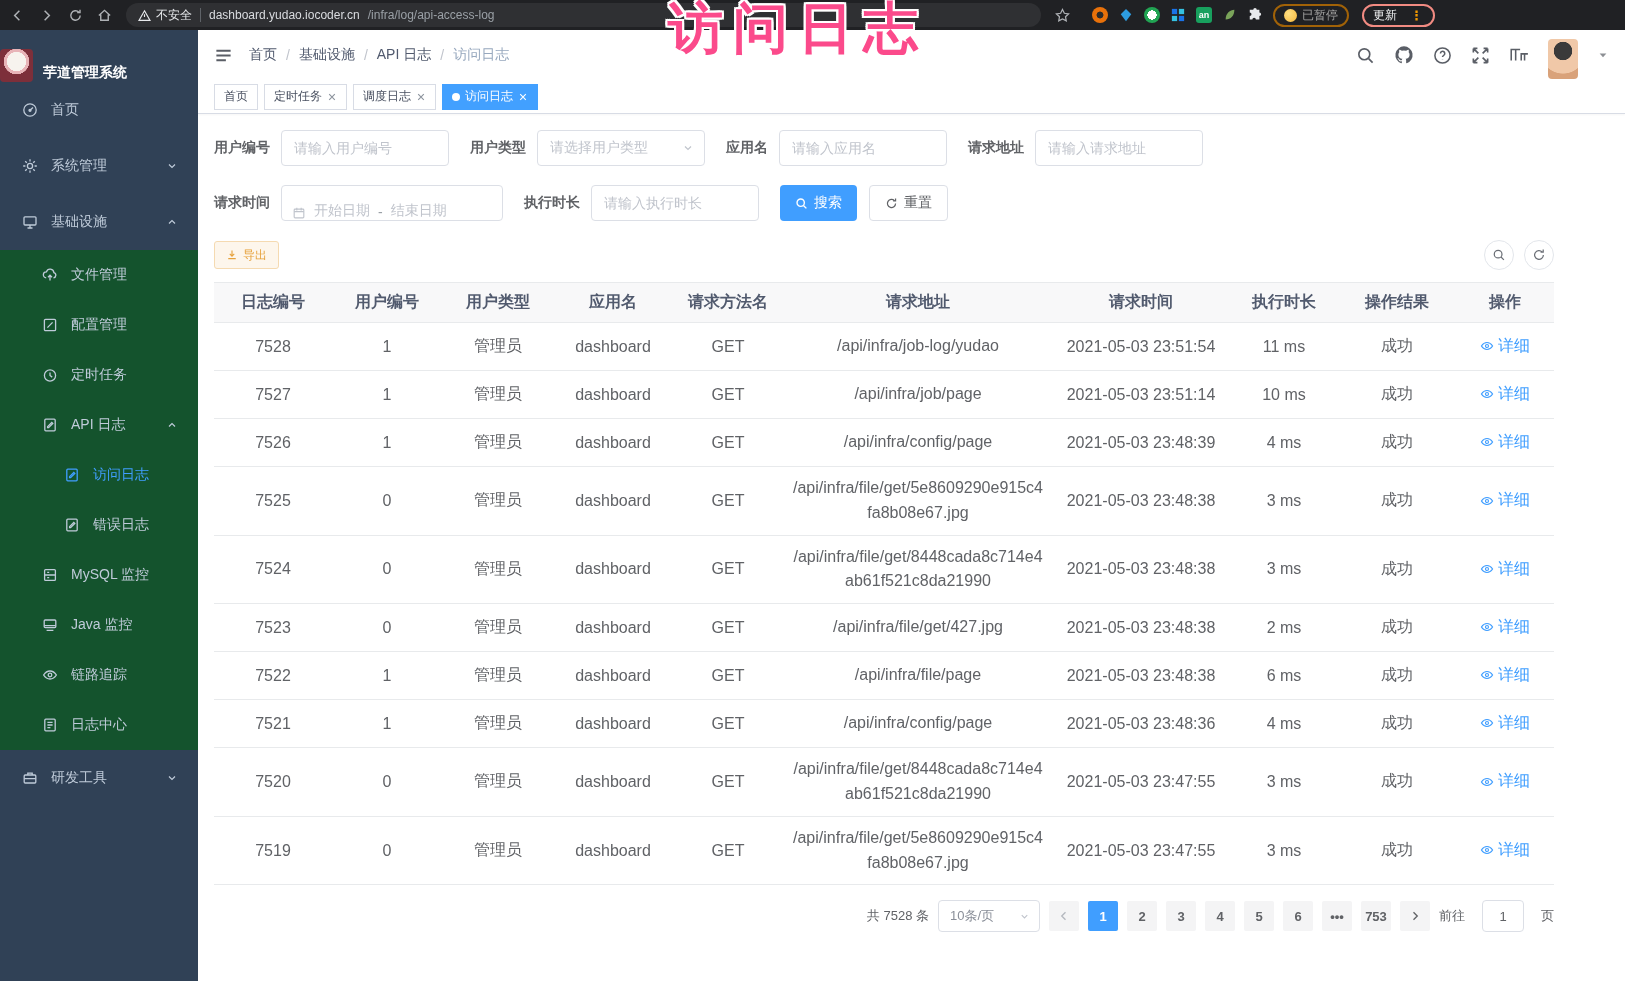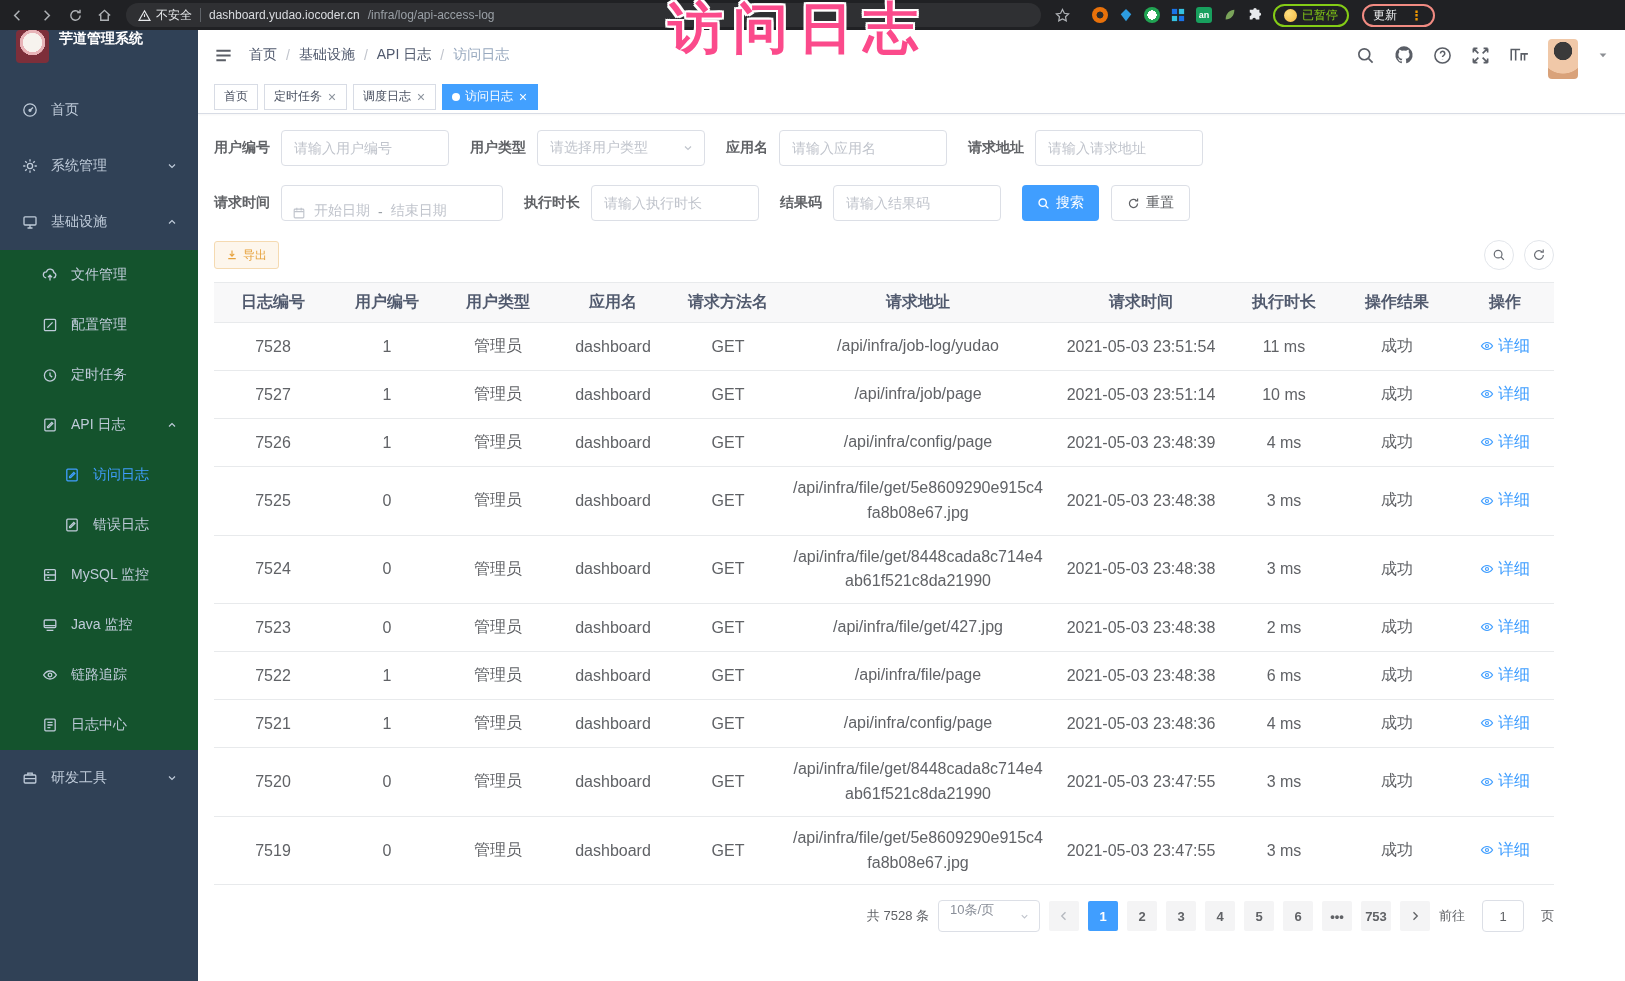--- a/index.html
+++ b/index.html
@@ -11,33 +11,33 @@
 .chrome{height:30px;background:#202124;display:flex;align-items:center;padding:0 10px;gap:8px;color:#c7c9cc;font-size:12px;position:relative;z-index:5}
 .chrome .navbtns{display:flex;align-items:center;gap:14px;color:#aeb1b5;margin-right:6px}
 .addr{display:flex;align-items:center;background:#2f3033;border-radius:13px;height:24px;padding:0 12px;gap:8px;flex:0 0 915px;color:#dadce0}
 .addr .sep{width:1px;height:14px;background:#5f6368}
 .addr .path{color:#9aa0a6}
 .addr .warn{display:flex;align-items:center;gap:5px;color:#e8eaed}
 .extrow{display:flex;align-items:center;gap:11px;margin-left:14px}
 .extdot{width:16px;height:16px;border-radius:50%}
 .badge-an{width:16px;height:16px;border-radius:3px;background:#18a05e;color:#fff;font-size:9px;display:flex;align-items:center;justify-content:center;font-weight:700}
 .pill{display:flex;align-items:center;gap:5px;border-radius:12px;padding:1px 9px;font-size:12px;white-space:nowrap}
-.pill.paused{border:2px solid #84cc16;color:#84cc16}
+.pill.paused{border:2px solid #a16207;color:#a3a3a3}
 .pill.update{border:2px solid #f28b82;color:#f1f3f4;margin-left:2px}
 .emoji{width:13px;height:13px;border-radius:50%;background:radial-gradient(circle at 35% 35%,#ffe082,#f6b73c)}
 .kebab{color:#f29900;font-weight:700;font-size:13px;letter-spacing:1px}
 
 
 .overlay-title{position:absolute;left:668px;top:0px;z-index:50;font-size:55px;font-weight:700;letter-spacing:10px;color:#fb4a8b;line-height:1.05;
  text-shadow:-2px -2px 0 #fff,2px -2px 0 #fff,-2px 2px 0 #fff,2px 2px 0 #fff,-2px 0 0 #fff,2px 0 0 #fff,0 -2px 0 #fff,0 2px 0 #fff;pointer-events:none}
 
 
 .app{display:flex;height:951px}
 .sidebar{width:198px;background:#304156;color:#bfcbd9;flex-shrink:0;font-size:14px;display:flex;flex-direction:column;overflow:hidden}
-.logo{height:52px;display:flex;align-items:flex-start;gap:10px;padding:0 16px}
+.logo{height:52px;display:flex;align-items:flex-end;gap:10px;padding:0 0}
 .logo .avatar{width:33px;height:33px;border-radius:4px;background:radial-gradient(circle at 50% 38%,#f7f3ee 0 36%,#e8b4b8 37% 48%,#7d2f3a 49% 100%);flex-shrink:0}
 .logo .title{color:#fff;font-weight:700;font-size:14px;white-space:nowrap}
 .menu{flex:1;display:flex;flex-direction:column}
 .menu-item{display:flex;align-items:center;gap:13px;cursor:pointer;position:relative;white-space:nowrap}
 .menu-item.lv1{height:56px;padding:0 20px 0 22px}
 .menu-item.lv2{height:50px;padding:0 20px 0 42px}
 .menu-item.lv3{height:50px;padding:0 20px 0 64px}
 .menu-item.in-sub{background:#14532d}
 .menu-item.active{color:#409eff}
 .menu-item .chev{margin-left:auto;color:#8fa0b3}
@@ -78,21 +78,21 @@
 .circles{display:flex;gap:10px}
 
 .table-wrap{margin-right:55px}
 table{width:100%;border-collapse:collapse;table-layout:fixed;font-size:16px;color:#606266}
 thead th{background:#f8f8f9;color:#515a6e;font-weight:700;height:40px;border-bottom:1px solid #e8eaec;border-top:1px solid #e8eaec;text-align:center;padding:0 6px;white-space:nowrap}
 tbody td{border-bottom:1px solid #e8eaec;text-align:center;padding:9px 8px;height:48px;vertical-align:middle}
 td.url{word-break:break-all;line-height:1.55}
 .detail-link{color:#409eff;display:inline-flex;align-items:center;gap:4px;cursor:pointer;white-space:nowrap}
 
 .pagination{display:flex;align-items:center;justify-content:flex-end;gap:9px;margin-top:15px;margin-right:55px;font-size:13px;color:#606266}
-.psize{width:102px;height:32px;border:1px solid #dcdfe6;border-radius:4px;display:flex;justify-content:space-between;padding:0 9px 0 11px;color:#8a8f99;cursor:pointer;background:#fff}
+.psize{width:102px;height:32px;border:1px solid #dcdfe6;border-radius:4px;display:flex;align-items:center;justify-content:space-between;padding:0 9px 0 11px;color:#8a8f99;cursor:pointer;background:#fff}
 .pbtn{min-width:30px;height:30px;padding:0 4px;background:#f4f4f5;border-radius:2px;display:inline-flex;align-items:center;justify-content:center;color:#606266;font-weight:600;cursor:pointer}
 .pbtn.active{background:#409eff;color:#fff}
 .pbtn.arrow{color:#b4b8bf}
 .goto{display:flex;align-items:center;gap:17px}
 .goto input{width:42px;height:32px;border:1px solid #dcdfe6;border-radius:4px;text-align:center;font-size:13px;color:#606266;outline:none}
 </style>
 </head>
 <body>
 
 <div class="chrome">
@@ -457,24 +457,20 @@
               </span>
             <span>开始日期</span>
             <span style="color:#9aa0a6">-</span>
             <span>结束日期</span>
           </div>
         </div>
         <div class="fgroup">
           <label>执行时长</label>
           <input class="inp" placeholder="请输入执行时长" style="">
         </div>
-        <div class="fgroup">
-          <label>结果码</label>
-          <input class="inp" placeholder="请输入结果码" style="">
-        </div>
         <button class="btn btn-primary" style="margin-right:12px">
           <span class="icon">
               <svg width="13" height="13" viewBox="0 0 16 16" fill="none" stroke="#fff" stroke-width="1.7">
                 <circle cx="7" cy="7" r="4.5"></circle>
                 <path d="M10.4 10.4L14 14"></path>
               </svg>
             </span>
           <span>搜索</span>
         </button>
         <button class="btn btn-plain">

